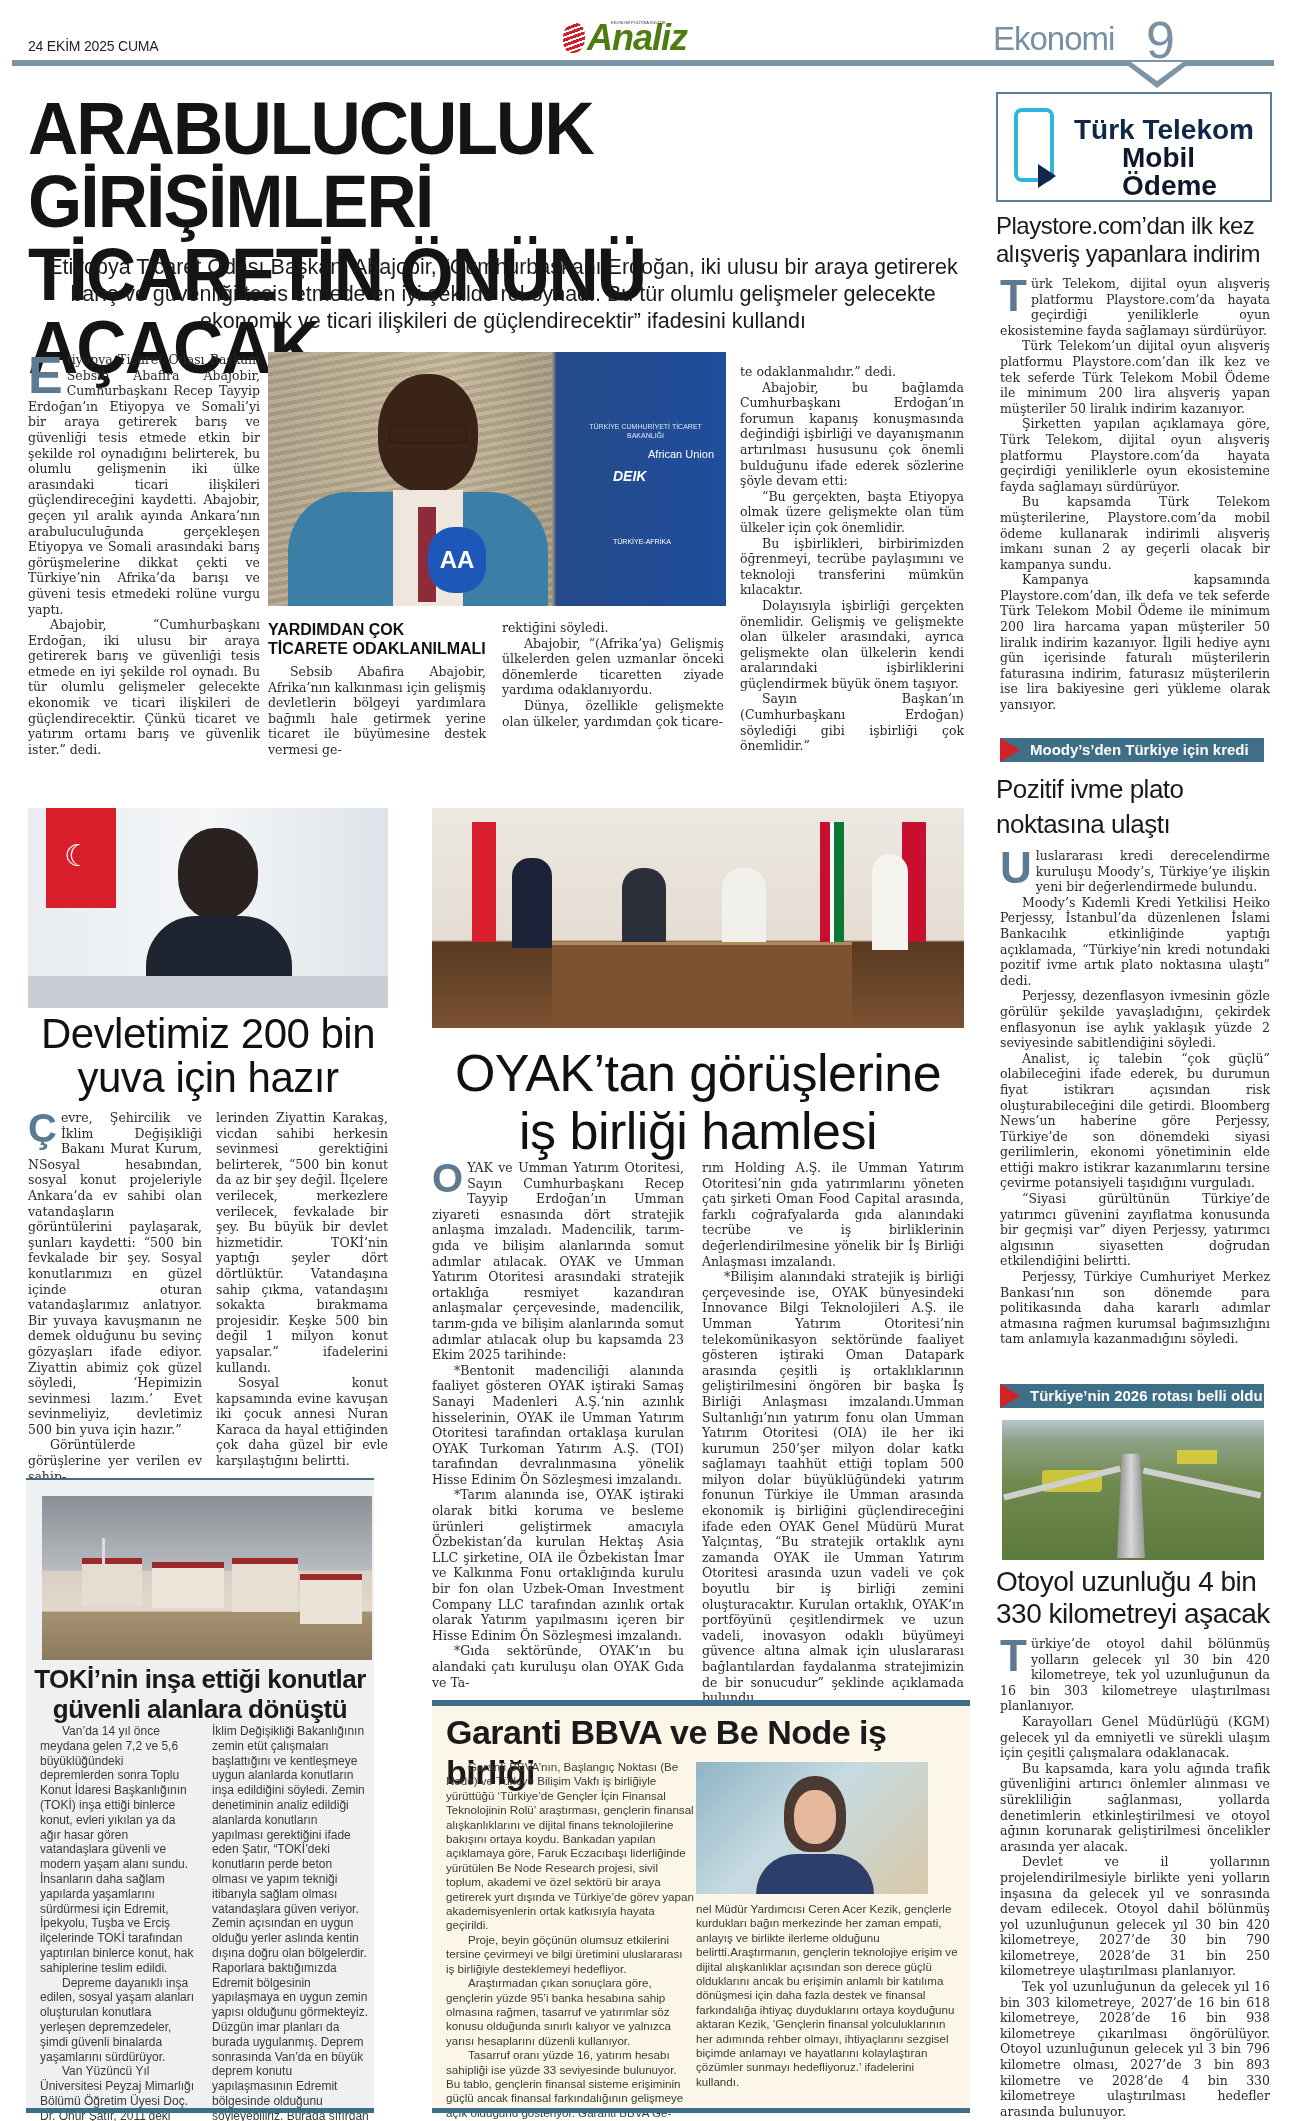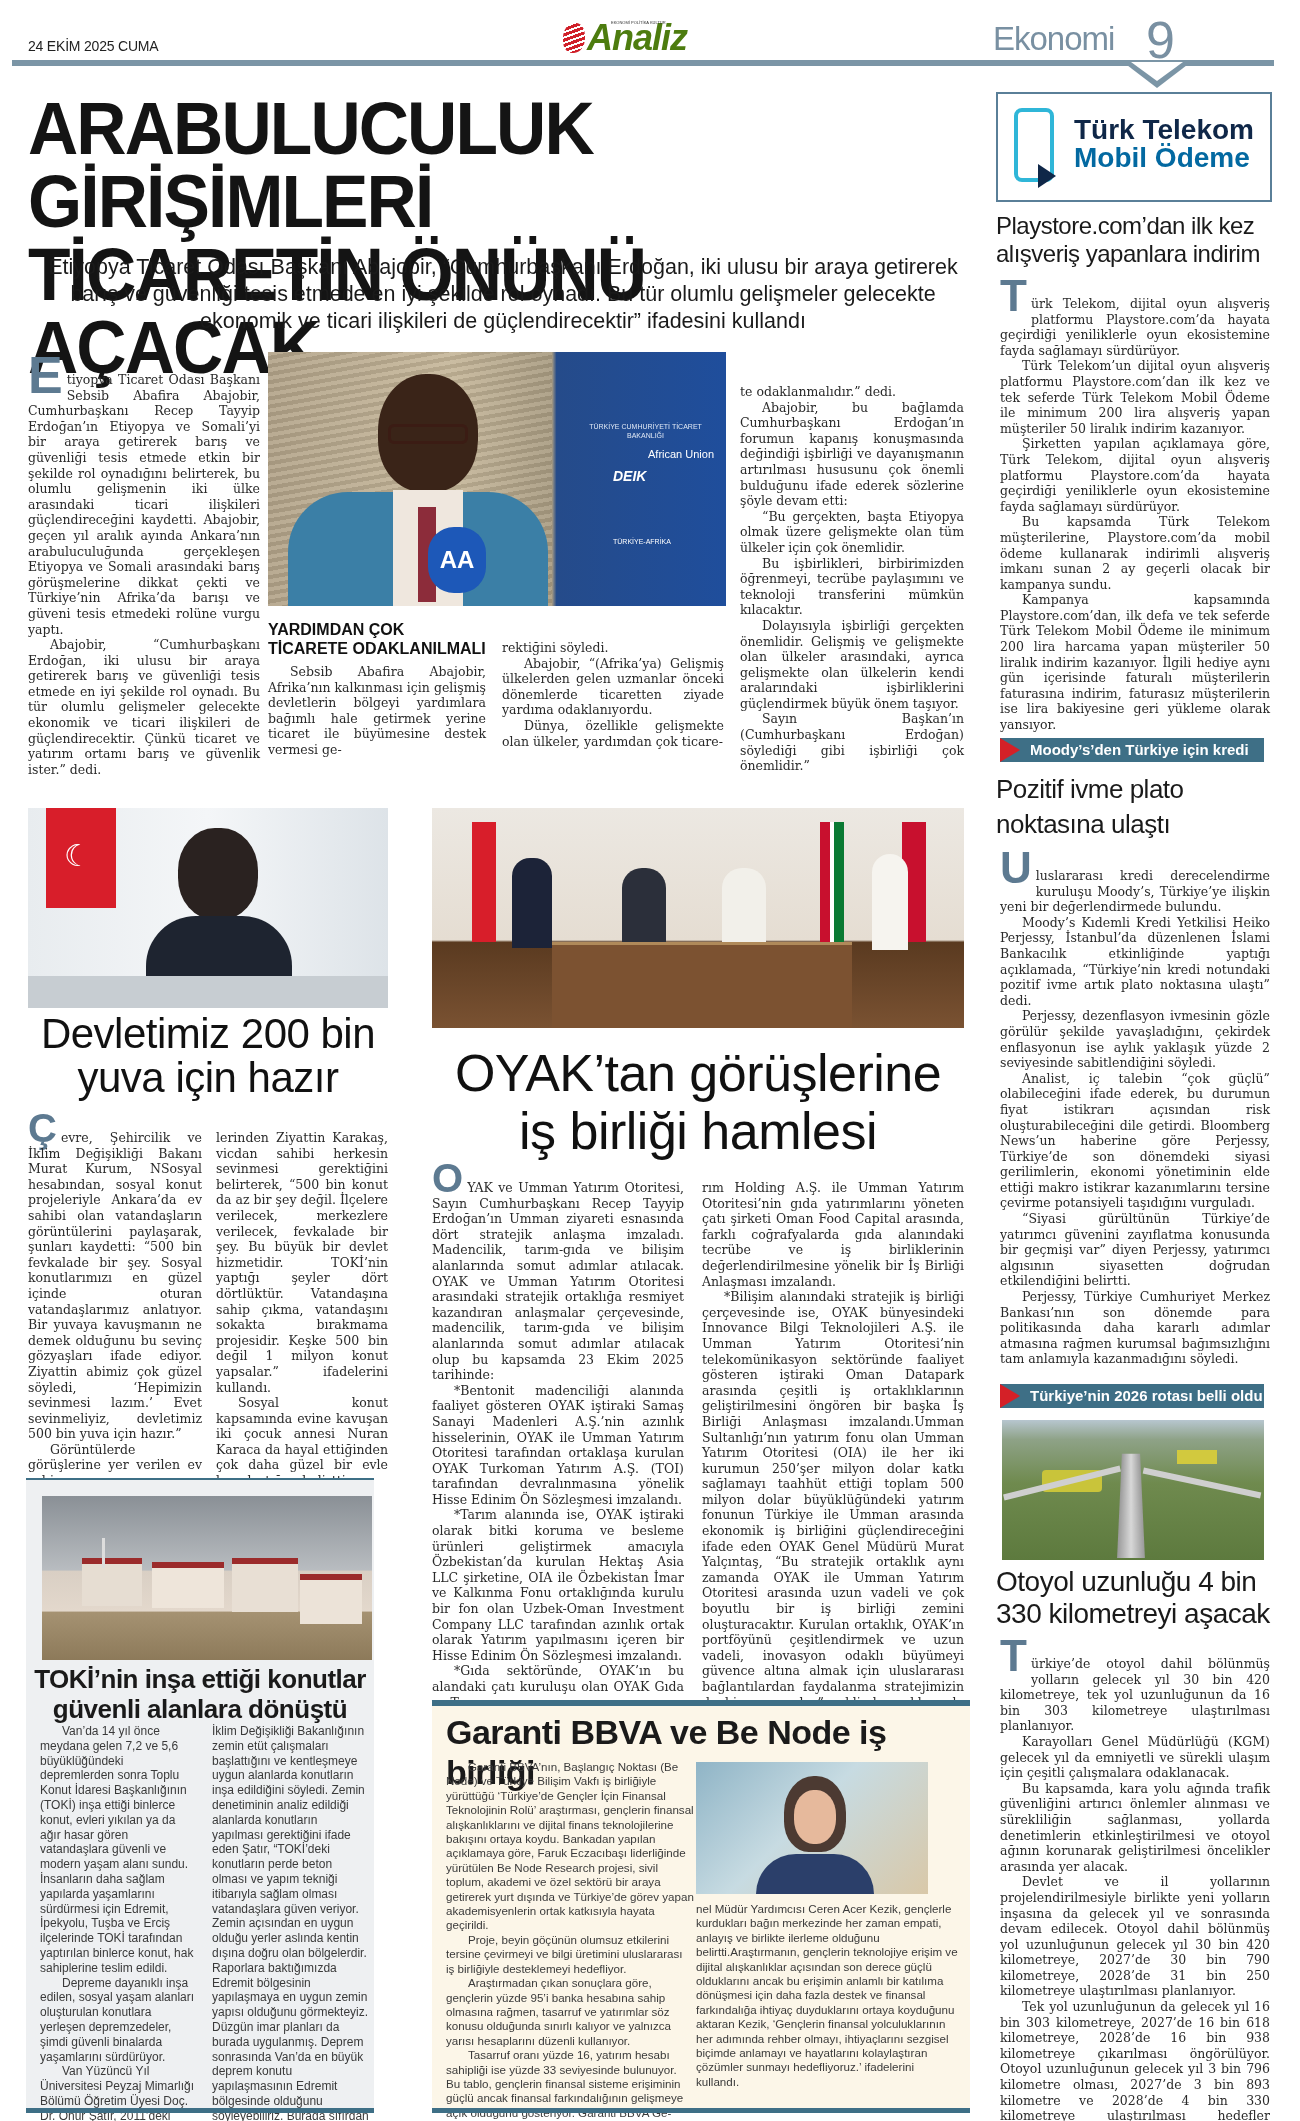--- a/index.html
+++ b/index.html
@@ -19,33 +19,33 @@
   .hdr-rule { left: 12px; top: 60px; width: 1262px; height: 6px; background: #7b95a6; }
   .hdr-notch { left: 1123px; top: 62px; width: 0; height: 0; border-left: 34px solid transparent; border-right: 34px solid transparent; border-top: 26px solid #7b95a6; }
   .hdr-notch-in { left: 1131px; top: 62px; width: 0; height: 0; border-left: 26px solid transparent; border-right: 26px solid transparent; border-top: 19px solid #fff; }
 
   
   .main-title { left: 28px; top: 92px; width: 950px; font-family: "Liberation Sans", sans-serif; font-weight: 900; font-size: 74px; line-height: 73px; color: #141414; letter-spacing: -2px; transform: scaleX(0.94); transform-origin: left top; }
   .main-deck { left: 28px; top: 254px; width: 950px; font-family: "Liberation Sans", sans-serif; font-size: 21.5px; line-height: 27px; color: #1a1a1a; text-align: center; }
 
   .body { font-size: 12.5px; line-height: 15.6px; text-align: justify; color: #2a2a2a; hyphens: auto; }
   .body p { text-indent: 22px; }
-  .body p.first { text-indent: 0; margin-top: 20px; }
+  .body p.first { text-indent: 0; }
   .dropcap { float: left; font-family: "Liberation Sans", sans-serif; font-weight: 900; font-size: 52px; line-height: 42px; color: #5d7a91; margin: 2px 4px 0 0; }
 
   .col { position: absolute; }
   .subhead { font-family: "Liberation Sans", sans-serif; font-weight: 900; font-size: 16px; line-height: 19px; color: #111; margin-bottom: 6px; text-align: left; }
 
   
   .photo { position: absolute; overflow: hidden; }
 
   
   .tt-box { left: 996px; top: 92px; width: 276px; height: 110px; border: 2px solid #5a7f98; background: #fff; }
   .ad-title { font-family: "Liberation Sans", sans-serif; font-weight: 700; font-size: 28px; line-height: 28px; color: #0f2748; }
-  .ad-sub { font-family: "Liberation Sans", sans-serif; font-weight: 700; font-size: 28px; line-height: 28px; color: #0369a1; }
+  .ad-sub { font-family: "Liberation Sans", sans-serif; font-weight: 700; font-size: 28px; line-height: 28px; color: #0f172a; margin-left: 48px; }
 
   .rc-title { font-family: "Liberation Sans", sans-serif; font-size: 24px; line-height: 28px; color: #1a1a1a; text-align: left; letter-spacing: -0.5px; }
   .rc-banner { position: absolute; height: 24px; background: #3e6f86; color: #fff; font-family: "Liberation Sans", sans-serif; font-weight: 700; font-size: 15px; line-height: 24px; padding-left: 30px; }
   .rc-banner .arr { position: absolute; left: 0; top: 0; width: 0; height: 0; border-top: 12px solid transparent; border-bottom: 12px solid transparent; border-left: 20px solid #d42027; }
 
   .sect-title { font-family: "Liberation Sans", sans-serif; font-size: 42px; line-height: 44px; color: #111; text-align: center; letter-spacing: -0.5px; }
 
   .toki-box { left: 26px; top: 1480px; width: 348px; height: 630px; background: #eef0f2; }
   .toki-rule-top { left: 26px; top: 1478px; width: 348px; height: 6px; background: #3e6f86; }
   .toki-rule-bot { left: 26px; top: 2108px; width: 348px; height: 5px; background: #3e6f86; }

